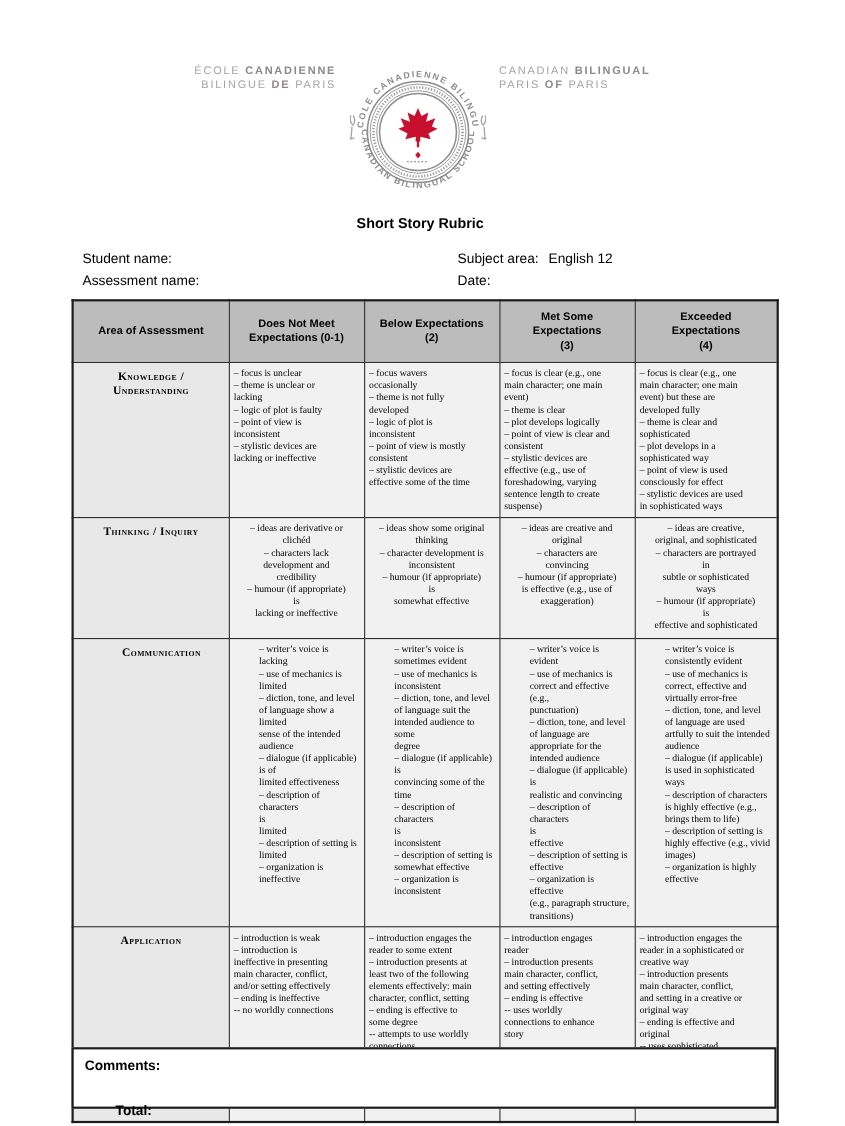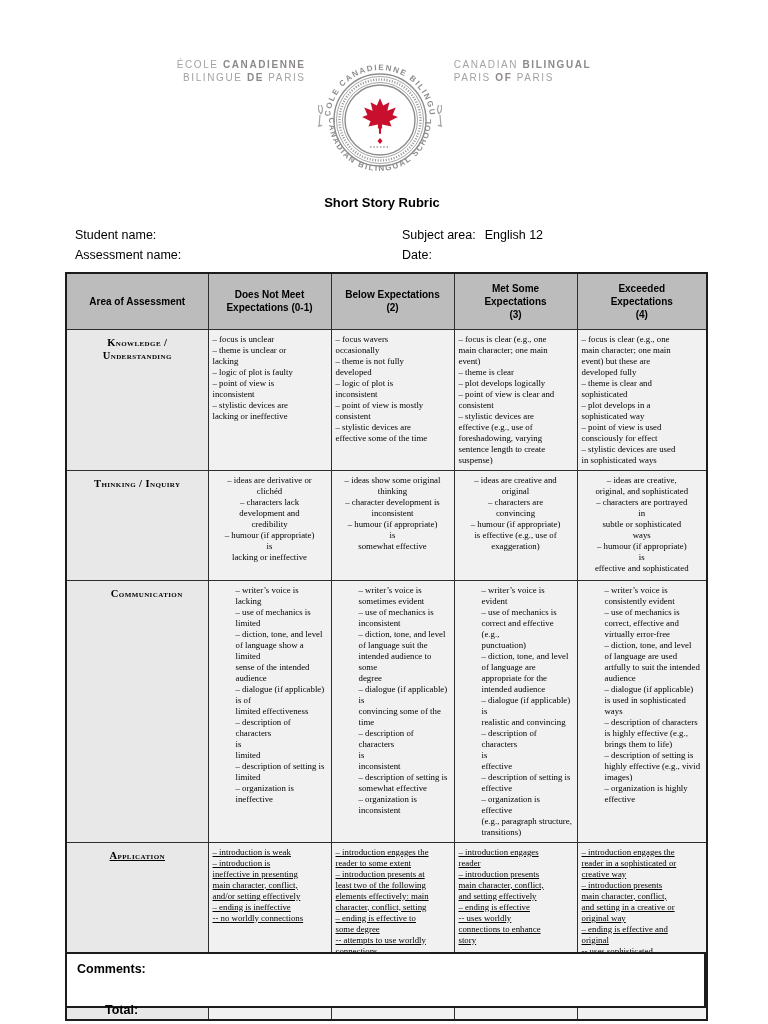--- a/index.html
+++ b/index.html
@@ -14,21 +14,21 @@
                color:#a5a2a2; white-space:nowrap; }
   .logo-text b { color:#8d8989; }
   .logo-text.left { text-align:right; }
   .logo-text.right { text-align:left; }
   .seal-wrap { width:124px; height:124px; flex:0 0 auto; }
 
   
   .doc-title { position:absolute; top:195px; left:0; width:764px;
                text-align:center; font-weight:bold; font-size:13px; }
   .meta-left  { position:absolute; top:226px; left:75px;  font-size:12.5px; line-height:19.5px; }
-  .meta-right { position:absolute; top:226px; left:402px; font-size:12.5px; line-height:19.5px; }
+  .meta-right { position:absolute; top:226px; left:416px; font-size:12.5px; line-height:19.5px; }
   .meta-value { margin-left:9px; }
 
   
   table.rubric { position:absolute; top:272px; left:65px; width:641px;
                  border-collapse:collapse; table-layout:fixed;
                  border:2px solid #1c1c1c; }
   table.rubric th, table.rubric td { border:1px solid #2e2e2e; }
   col.c-area  { width:142px; }
   col.c-l0 { width:123px; } col.c-l1 { width:123px; }
   col.c-l2 { width:123px; } col.c-l3 { width:130px; }
@@ -42,21 +42,21 @@
             font-weight:bold; font-variant:small-caps; font-size:10.5px;
             letter-spacing:0.4px; line-height:13px; padding-left:8px; padding-right:8px; }
 
   td.level { background:#f1f1f1; vertical-align:top; padding:4px 4px;
              font-family:"Liberation Serif", serif; font-size:8.8px;
              line-height:11px; white-space:pre-wrap; }
 
   tr.row-knowledge    td { height:139px; }
   tr.row-thinking     td { height:110px;text-align:center; }
   tr.row-communication td { height:232px;padding-left:27px; }
-  tr.row-application  td { height:178px;text-decoration:underline; }
+  tr.row-application  td { height:178px; }
 
   
   .footer-box { position:absolute; top:952px; left:65px; width:641px; height:56px;
                 border:2px solid #1c1c1c; background:#fff; padding:8px 10px; }
   .footer-label { font-size:12.5px; font-weight:bold; }
   .footer-total { margin-top:27px;margin-left:28px; }
 </style>
 </head>
 <body>
 

